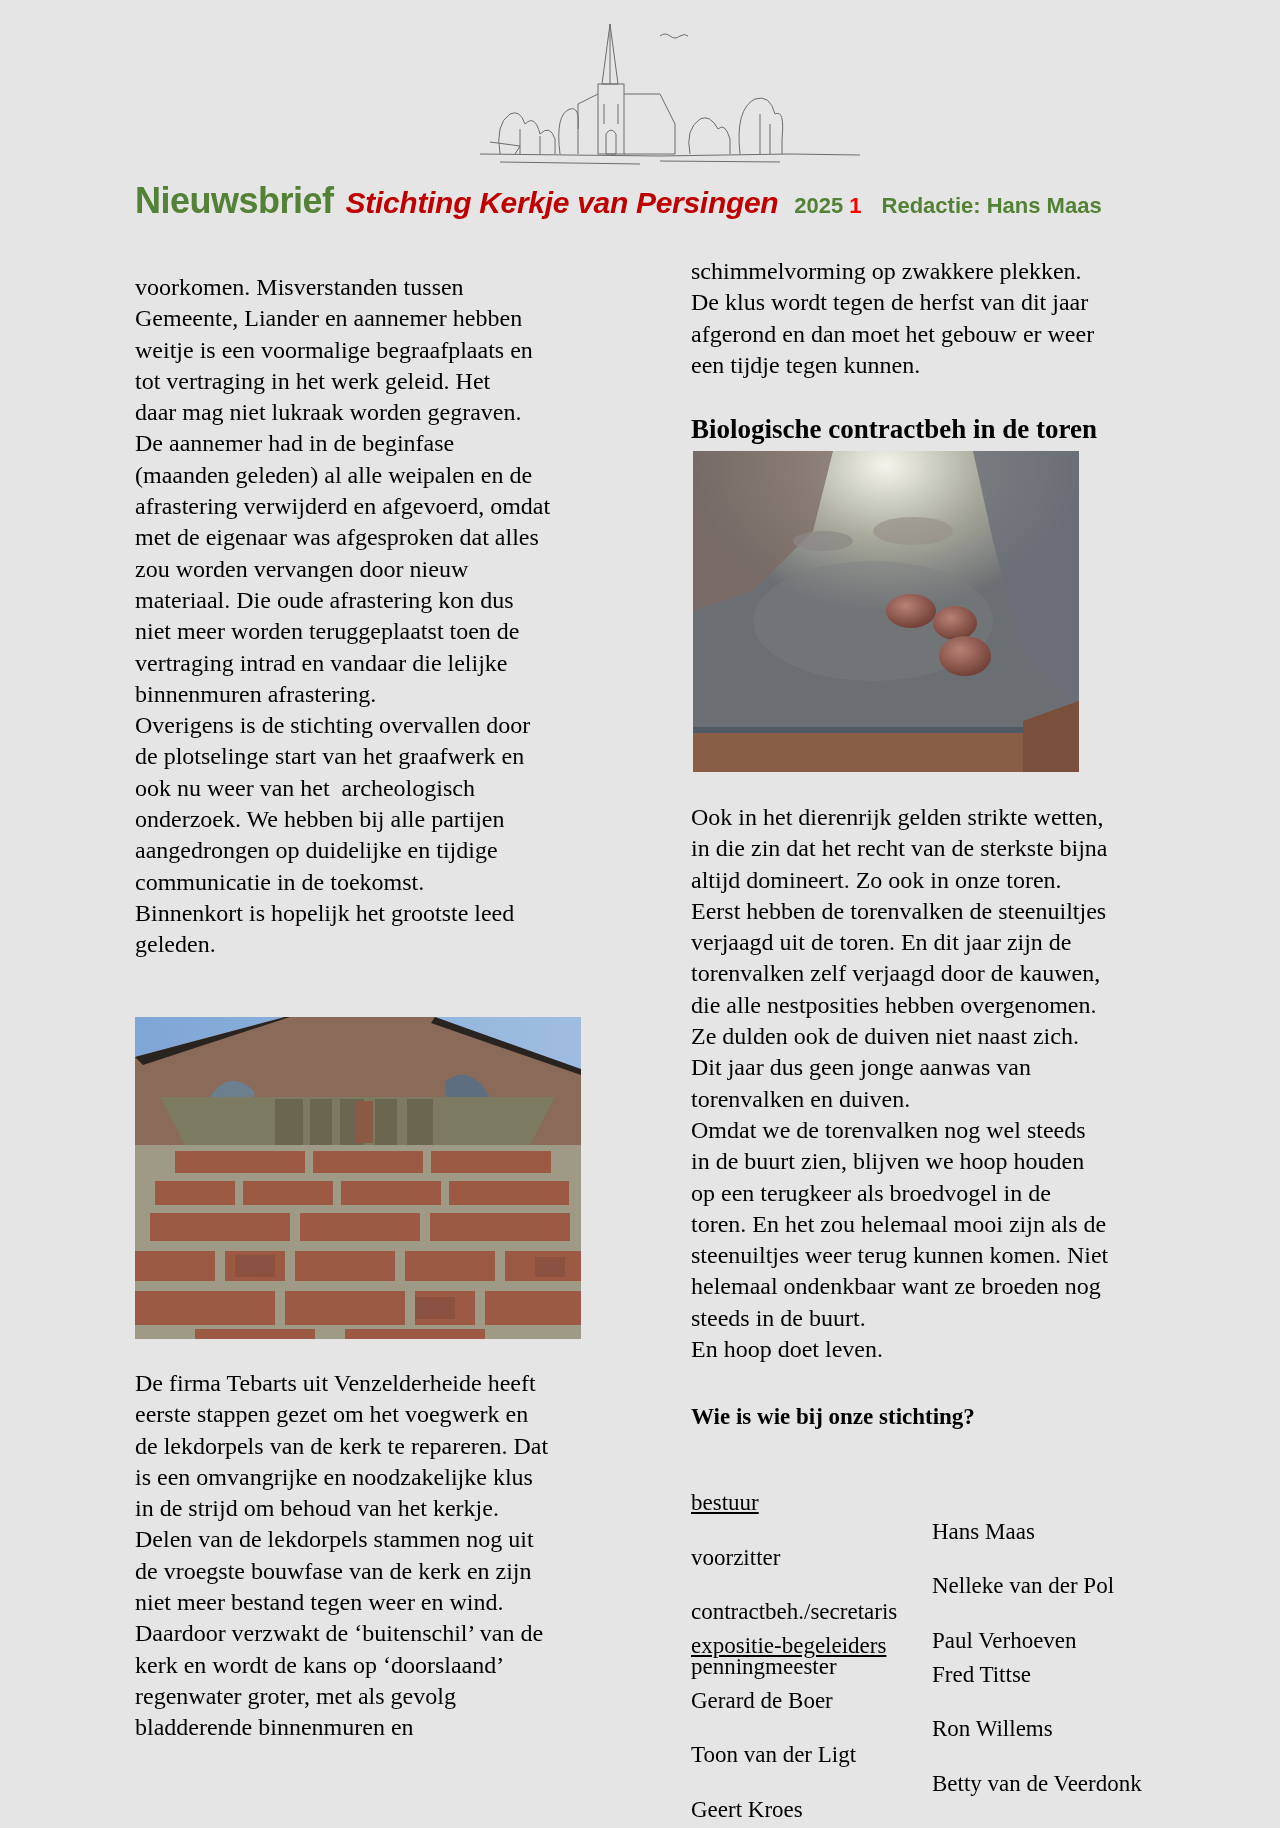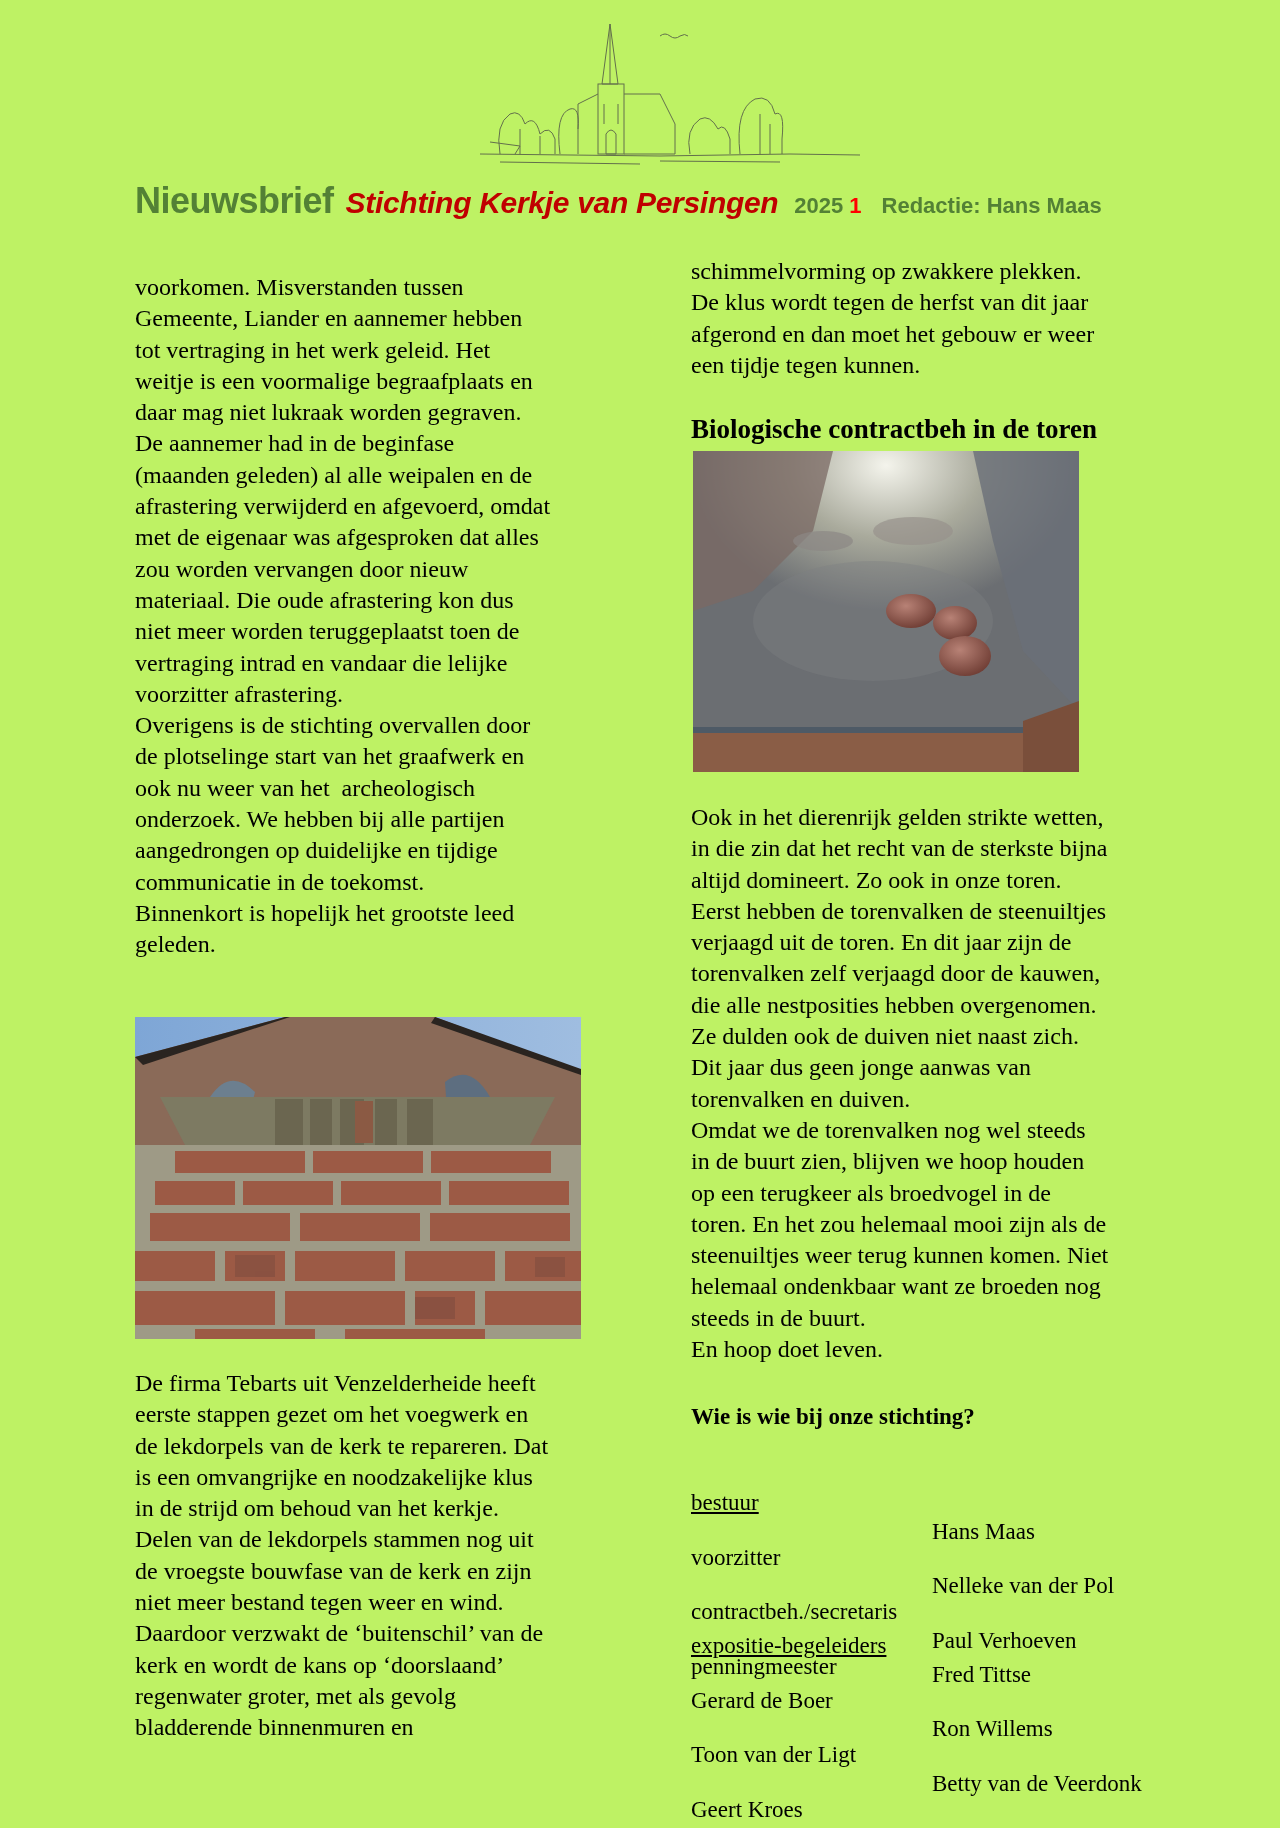--- a/index.html
+++ b/index.html
@@ -1,17 +1,17 @@
 <!DOCTYPE html>
 <html><head>
   <meta charset="utf-8">
   <style>
     html, body { margin: 0; padding: 0; background: #ffffff; }
     body { width: 1280px; height: 1828px; position: relative; overflow: hidden; }
-    .page { position: absolute; left: 0; top: 0; width: 1280px; height: 1828px; background: #bef264; }
+    .page { position: absolute; left: 0; top: 0; width: 1280px; height: 1828px; background: #e5e5e5; }
 
     
     .sketch { position: absolute; left: 460px; top: 14px; width: 480px; height: 160px; }
 
     .title-line {
       position: absolute; left: 135px; top: 180px; width: 1040px; height: 50px;
       font-family: "Liberation Sans", sans-serif; font-weight: bold; white-space: nowrap;
     }
     .title-line span { display: inline-block; vertical-align: baseline; }
     .t-news { color: #538135; font-size: 36px; letter-spacing: -0.5px; }
@@ -71,32 +71,32 @@
     </svg>
   </div>
 
   <div class="title-line">
     <span class="t-news">Nieuwsbrief</span><span class="t-stichting">Stichting Kerkje van Persingen</span><span class="t-year">2025</span><span class="t-issue">1</span><span class="t-red">Redactie: Hans Maas</span>
   </div>
 
   <div class="col left-col" style="top: 256px; margin-top: 16px;">
     <p>voorkomen. Misverstanden tussen</p>
     <p>Gemeente, Liander en aannemer hebben</p>
+    <p>weitje is een voormalige begraafplaats en</p>
     <p>tot vertraging in het werk geleid. Het</p>
-    <p>weitje is een voormalige begraafplaats en</p>
     <p>daar mag niet lukraak worden gegraven.</p>
     <p>De aannemer had in de beginfase</p>
     <p>(maanden geleden) al alle weipalen en de</p>
     <p>afrastering verwijderd en afgevoerd, omdat</p>
     <p>met de eigenaar was afgesproken dat alles</p>
     <p>zou worden vervangen door nieuw</p>
     <p>materiaal. Die oude afrastering kon dus</p>
     <p>niet meer worden teruggeplaatst toen de</p>
     <p>vertraging intrad en vandaar die lelijke</p>
-    <p>voorzitter afrastering.</p>
+    <p>binnenmuren afrastering.</p>
     <p>Overigens is de stichting overvallen door</p>
     <p>de plotselinge start van het graafwerk en</p>
     <p style="white-space:pre;">ook nu weer van het  archeologisch</p>
     <p>onderzoek. We hebben bij alle partijen</p>
     <p>aangedrongen op duidelijke en tijdige</p>
     <p>communicatie in de toekomst.</p>
     <p>Binnenkort is hopelijk het grootste leed</p>
     <p>geleden.</p>
   </div>
 

